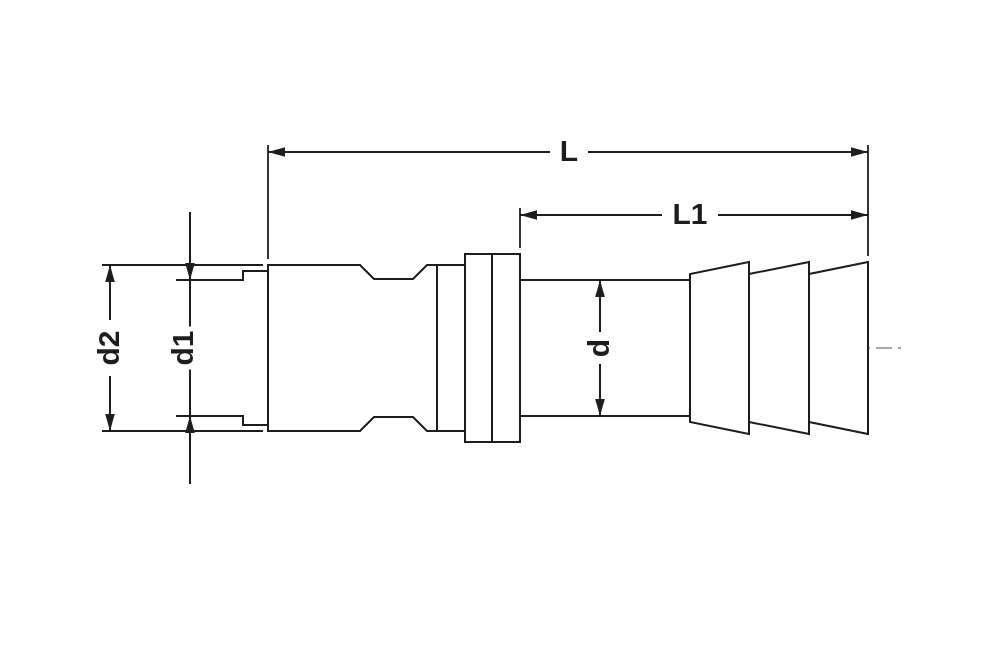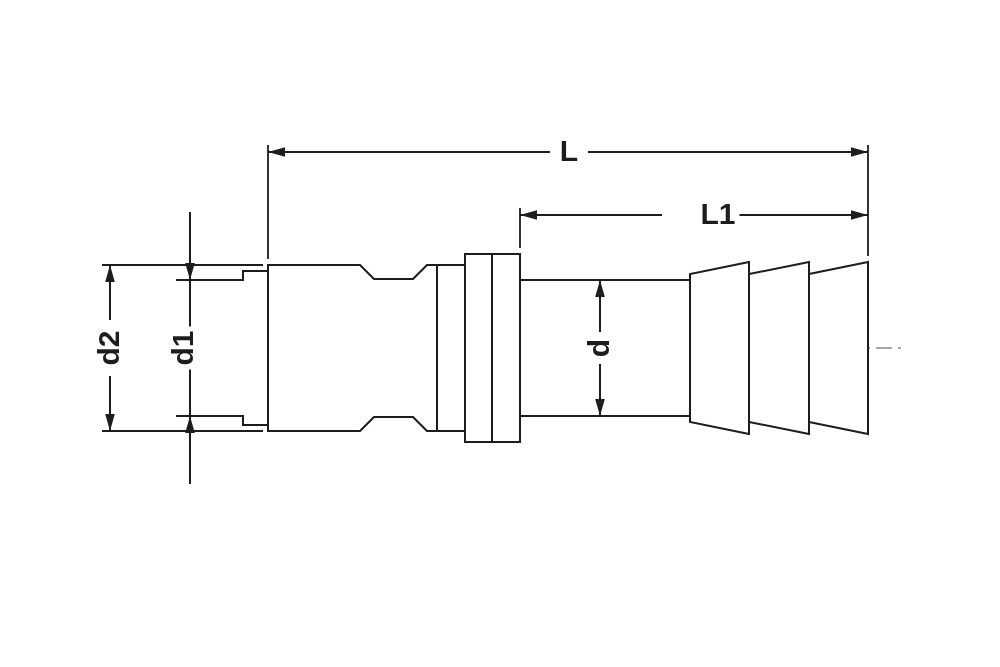--- a/index.html
+++ b/index.html
@@ -83,21 +83,21 @@
 
     <g>
       <path d="M600,280 V332 M600,364 V416" stroke="#1d1d1b" stroke-width="2" fill="none"></path>
       <polygon points="600,280 595.2,297 604.8,297" fill="#1d1d1b"></polygon>
       <polygon points="600,416 595.2,399 604.8,399" fill="#1d1d1b"></polygon>
     </g>
   </svg>
 
   <div class="dim-label" style="left:569px; top:151px;">L</div>
 
-  <div class="dim-label" style="left:690px; top:214px;margin-left:28px;">L1</div>
+  <div class="dim-label" style="left:690px; top:214px;">L1</div>
 
   <div class="dim-label vertical" style="left:109px; top:348px;">d2</div>
 
   <div class="dim-label vertical" style="left:183px; top:348px;">d1</div>
 
   <div class="dim-label vertical" style="left:599px; top:348px;">d</div>
 
 </div>
 
 </body></html>

